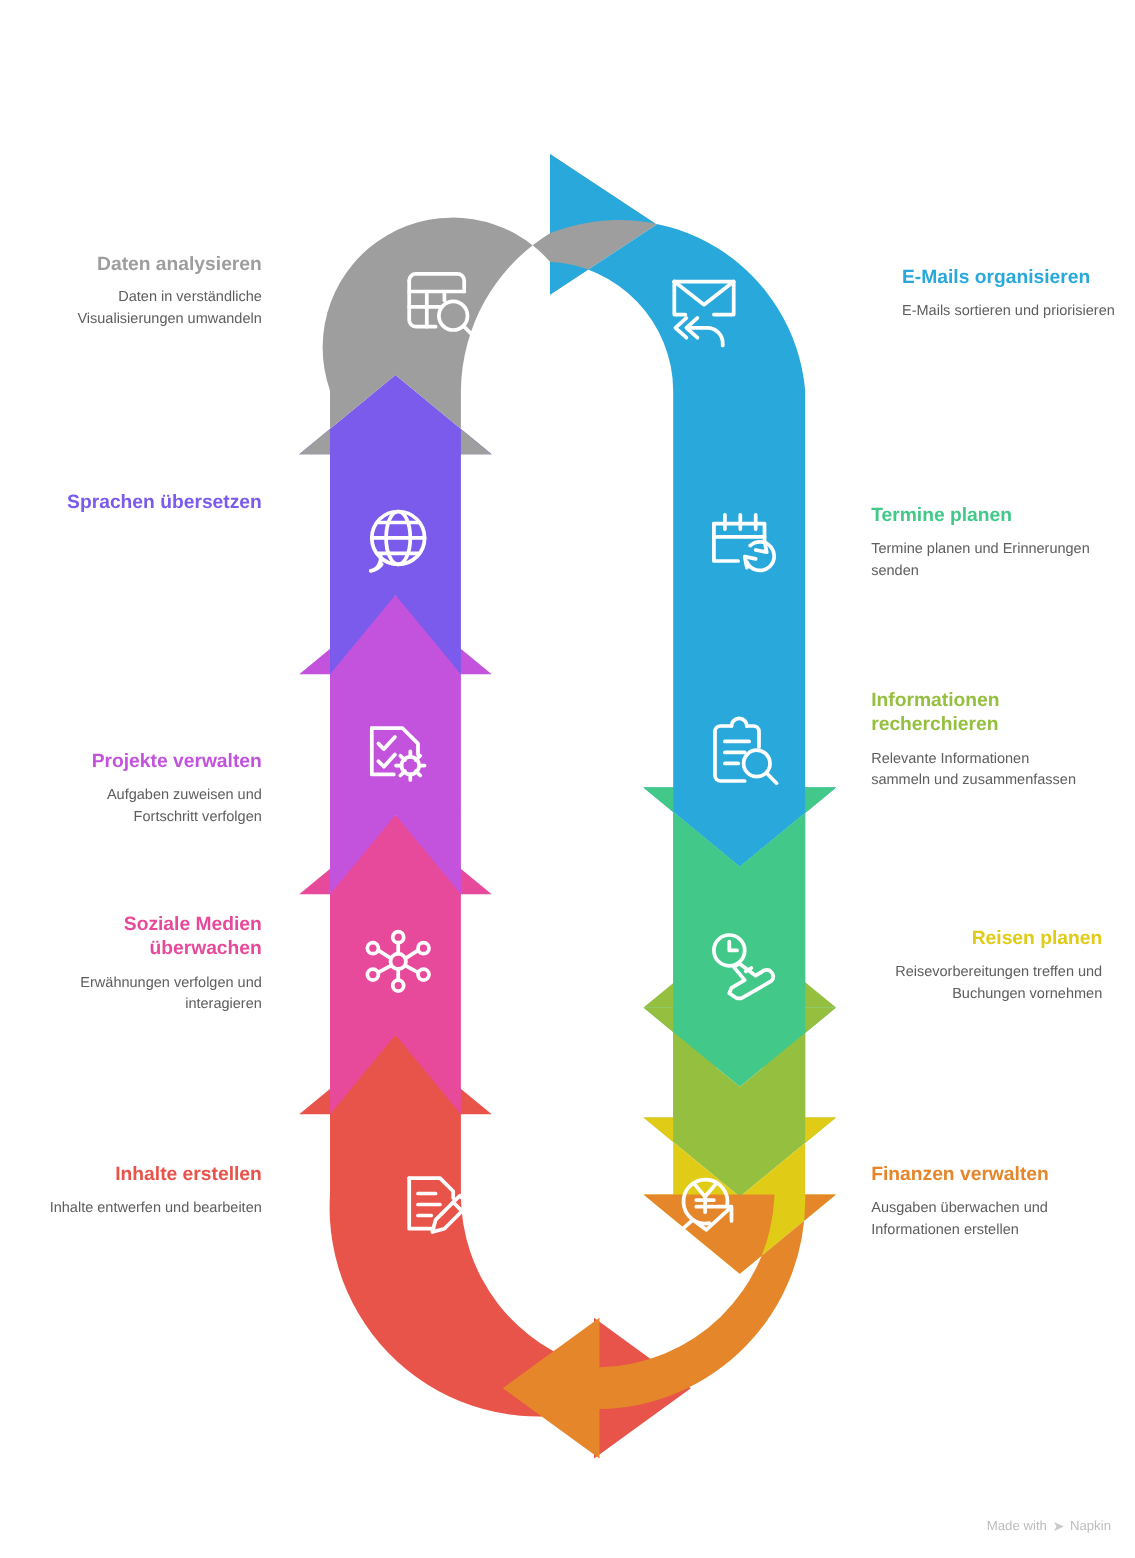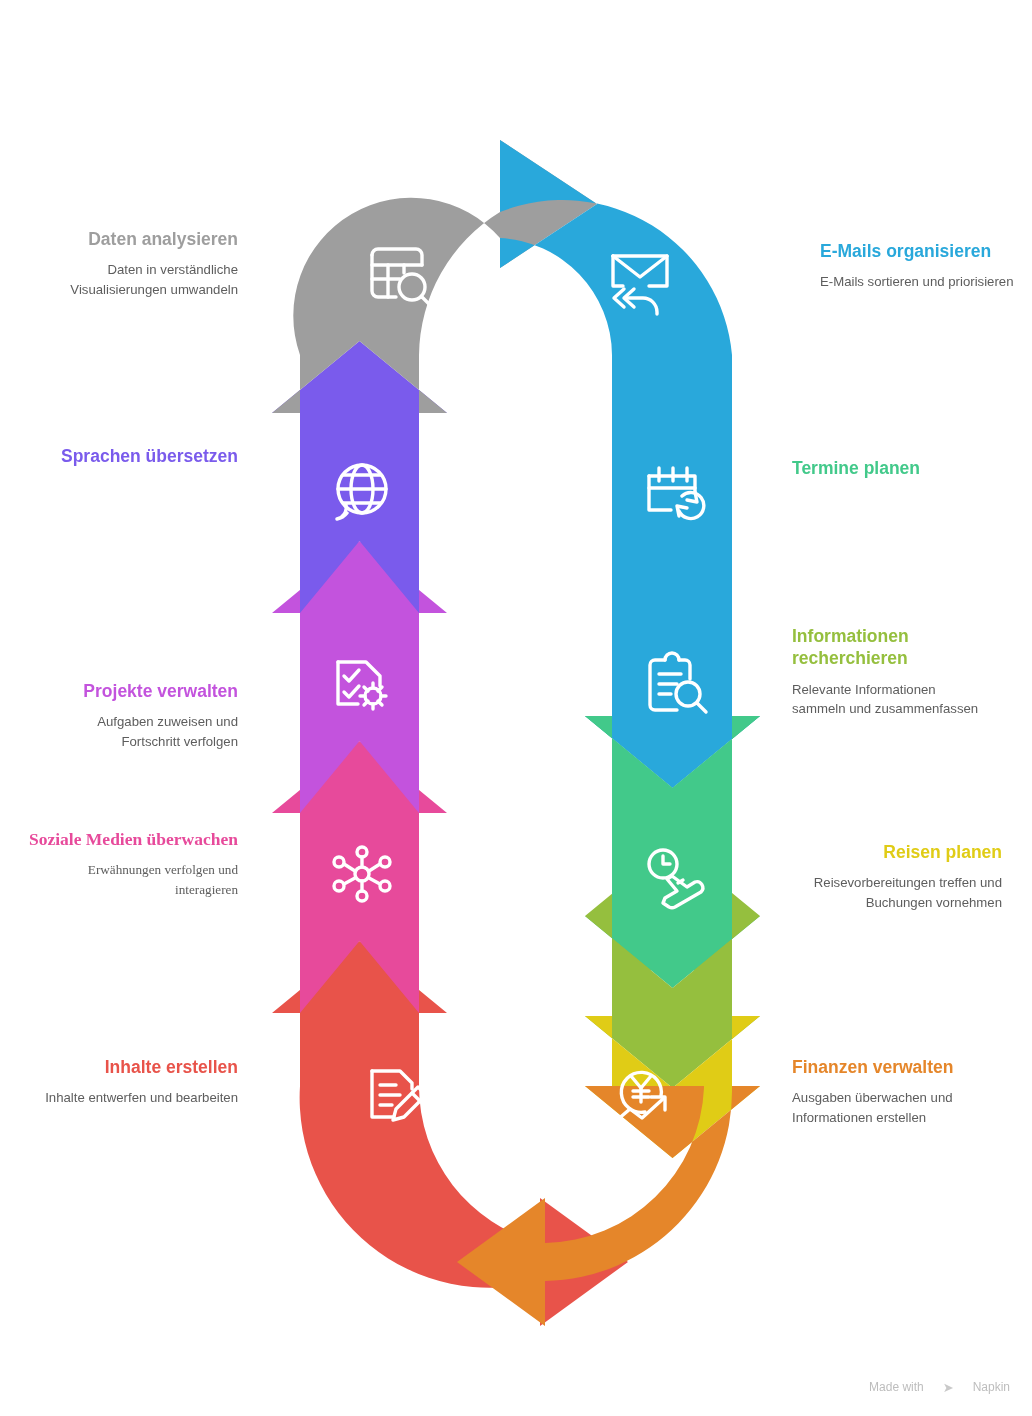--- a/index.html
+++ b/index.html
@@ -23,21 +23,21 @@
   .label-right{text-align:left;}
   .label-title{
     font-size:17.5px;font-weight:bold;line-height:1.28;
     margin:0 0 10px 0;
   }
   .label-desc{
     font-size:13.2px;font-weight:normal;line-height:1.45;color:#5d5d5d;
   }
   #footer-credit{
     position:absolute;right:22px;bottom:22px;
-    display:flex;align-items:center;gap:19px;
+    display:flex;align-items:center;gap:5px;
     font-size:12px;color:#bdbdbd;
   }
   #footer-credit .napkin-mark{
     display:inline-block;color:#c9c9c9;font-size:13px;line-height:1;
   }
 </style>
 </head>
 <body>
 
 <div id="page-title">Zyklus der KI-Agenten-Aufgaben</div>
@@ -329,37 +329,38 @@
 
 <div class="label-block label-left" style="left:38px;top:445px;width:200px;">
   <div class="label-title" style="color:#7a5bec;">Sprachen übersetzen</div>
 </div>
 
 <div class="label-block label-left" style="left:38px;top:680px;width:200px;">
   <div class="label-title" style="color:#c353dd;">Projekte verwalten</div>
   <div class="label-desc">Aufgaben zuweisen und Fortschritt verfolgen</div>
 </div>
 
-<div class="label-block label-left" style="left:28px;top:828px;width:210px;font-family:Liberation Serif, serif;">
+<div class="label-block label-left" style="left:28px;top:828px;width:210px;">
   <div class="label-title" style="color:#e74a9b;">Soziale Medien überwachen</div>
   <div class="label-desc">Erwähnungen verfolgen und interagieren</div>
 </div>
 
 <div class="label-block label-left" style="left:38px;top:1056px;width:200px;">
   <div class="label-title" style="color:#e8534a;">Inhalte erstellen</div>
   <div class="label-desc">Inhalte entwerfen und bearbeiten</div>
 </div>
 
 <div class="label-block label-right" style="left:776px;top:240px;width:205px;margin-left:44px;">
   <div class="label-title" style="color:#29a8db;">E-Mails organisieren</div>
   <div class="label-desc">E-Mails sortieren und priorisieren</div>
 </div>
 
 <div class="label-block label-right" style="left:792px;top:457px;width:205px;">
   <div class="label-title" style="color:#42c98a;">Termine planen</div>
+  <div class="label-desc">Termine planen und Erinnerungen senden</div>
 </div>
 
 <div class="label-block label-right" style="left:792px;top:625px;width:195px;">
   <div class="label-title" style="color:#95bf3e;">Informationen recherchieren</div>
   <div class="label-desc">Relevante Informationen sammeln und zusammenfassen</div>
 </div>
 
 <div class="label-block label-right" style="left:792px;top:841px;width:210px;text-align:right;">
   <div class="label-title" style="color:#e0cc16;">Reisen planen</div>
   <div class="label-desc">Reisevorbereitungen treffen und Buchungen vornehmen</div>

